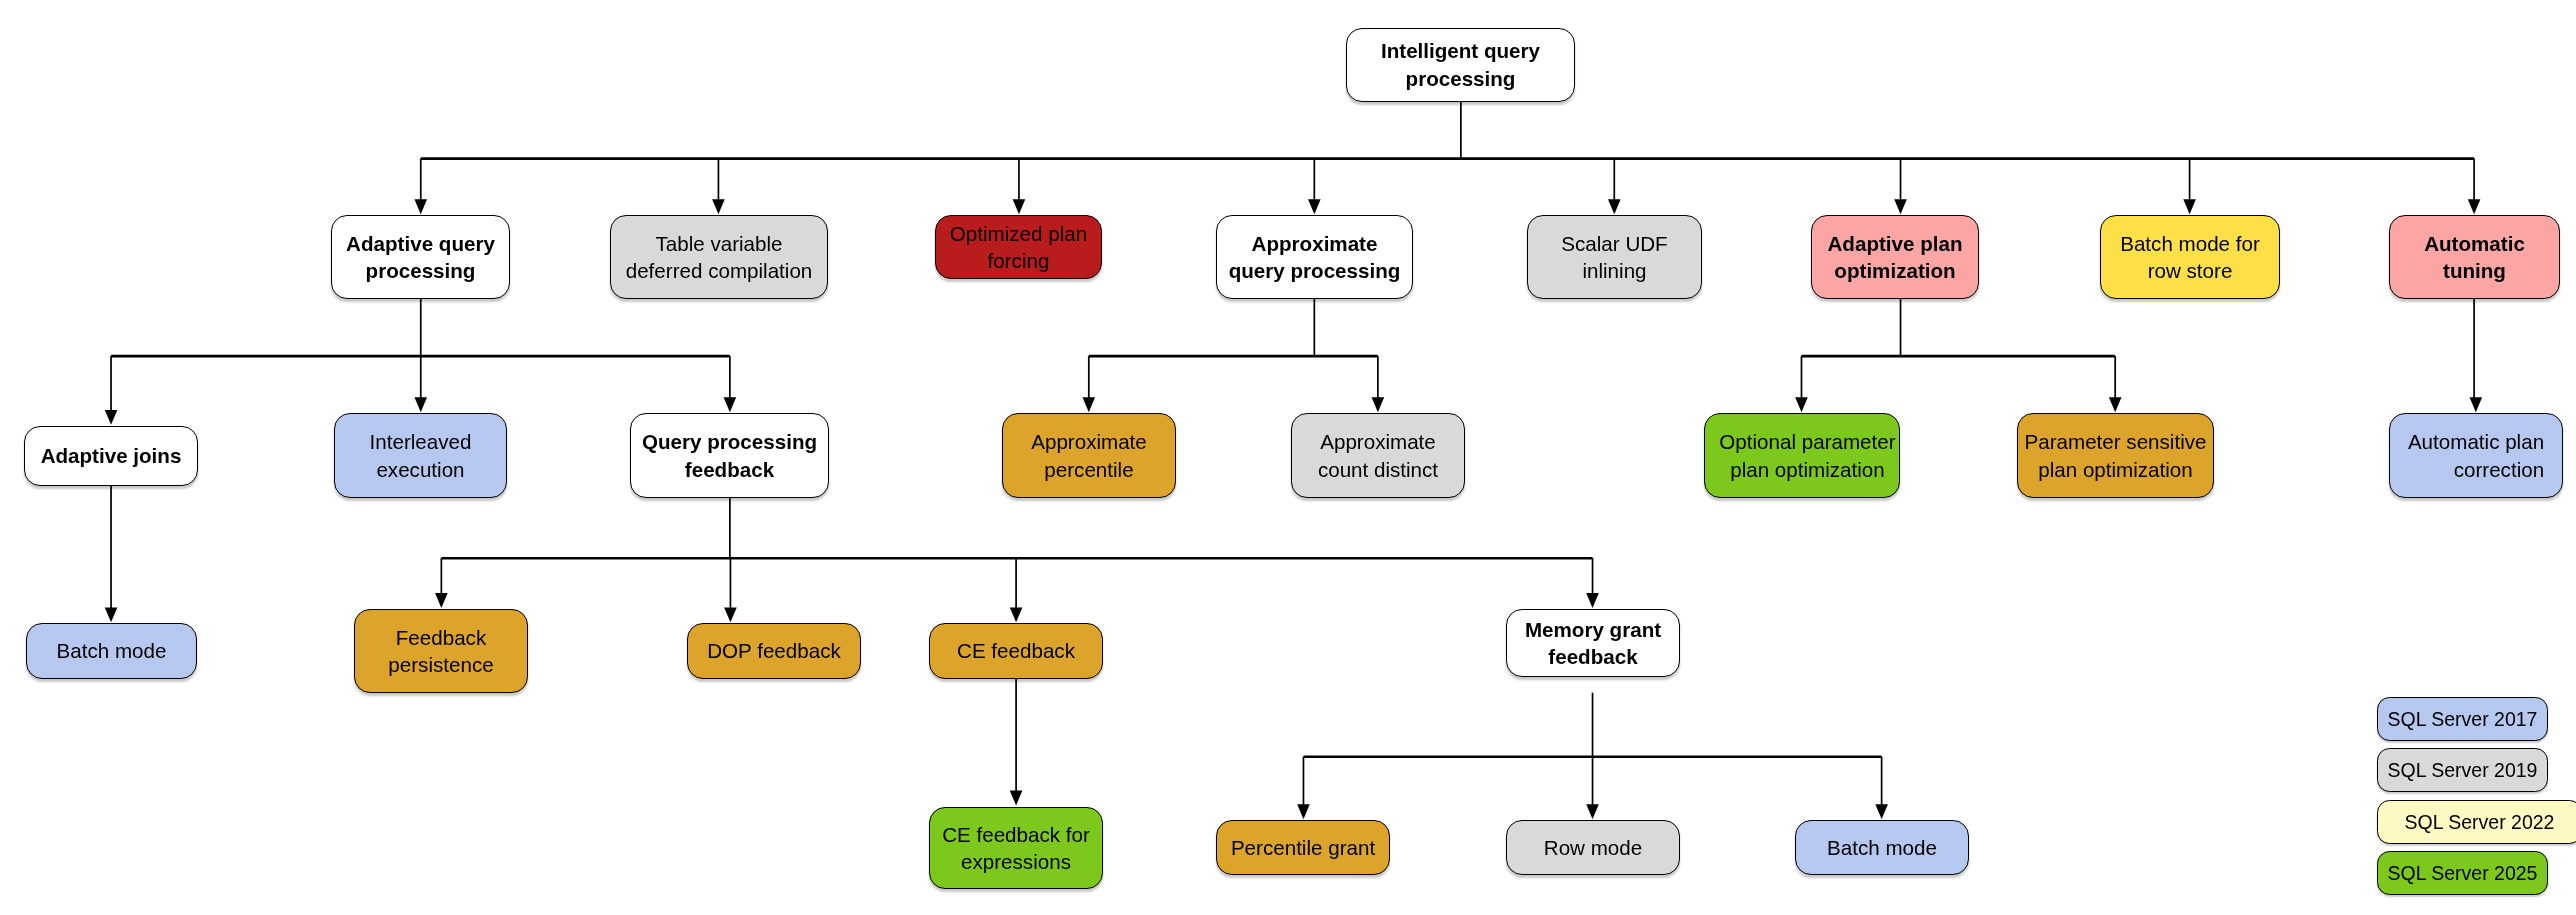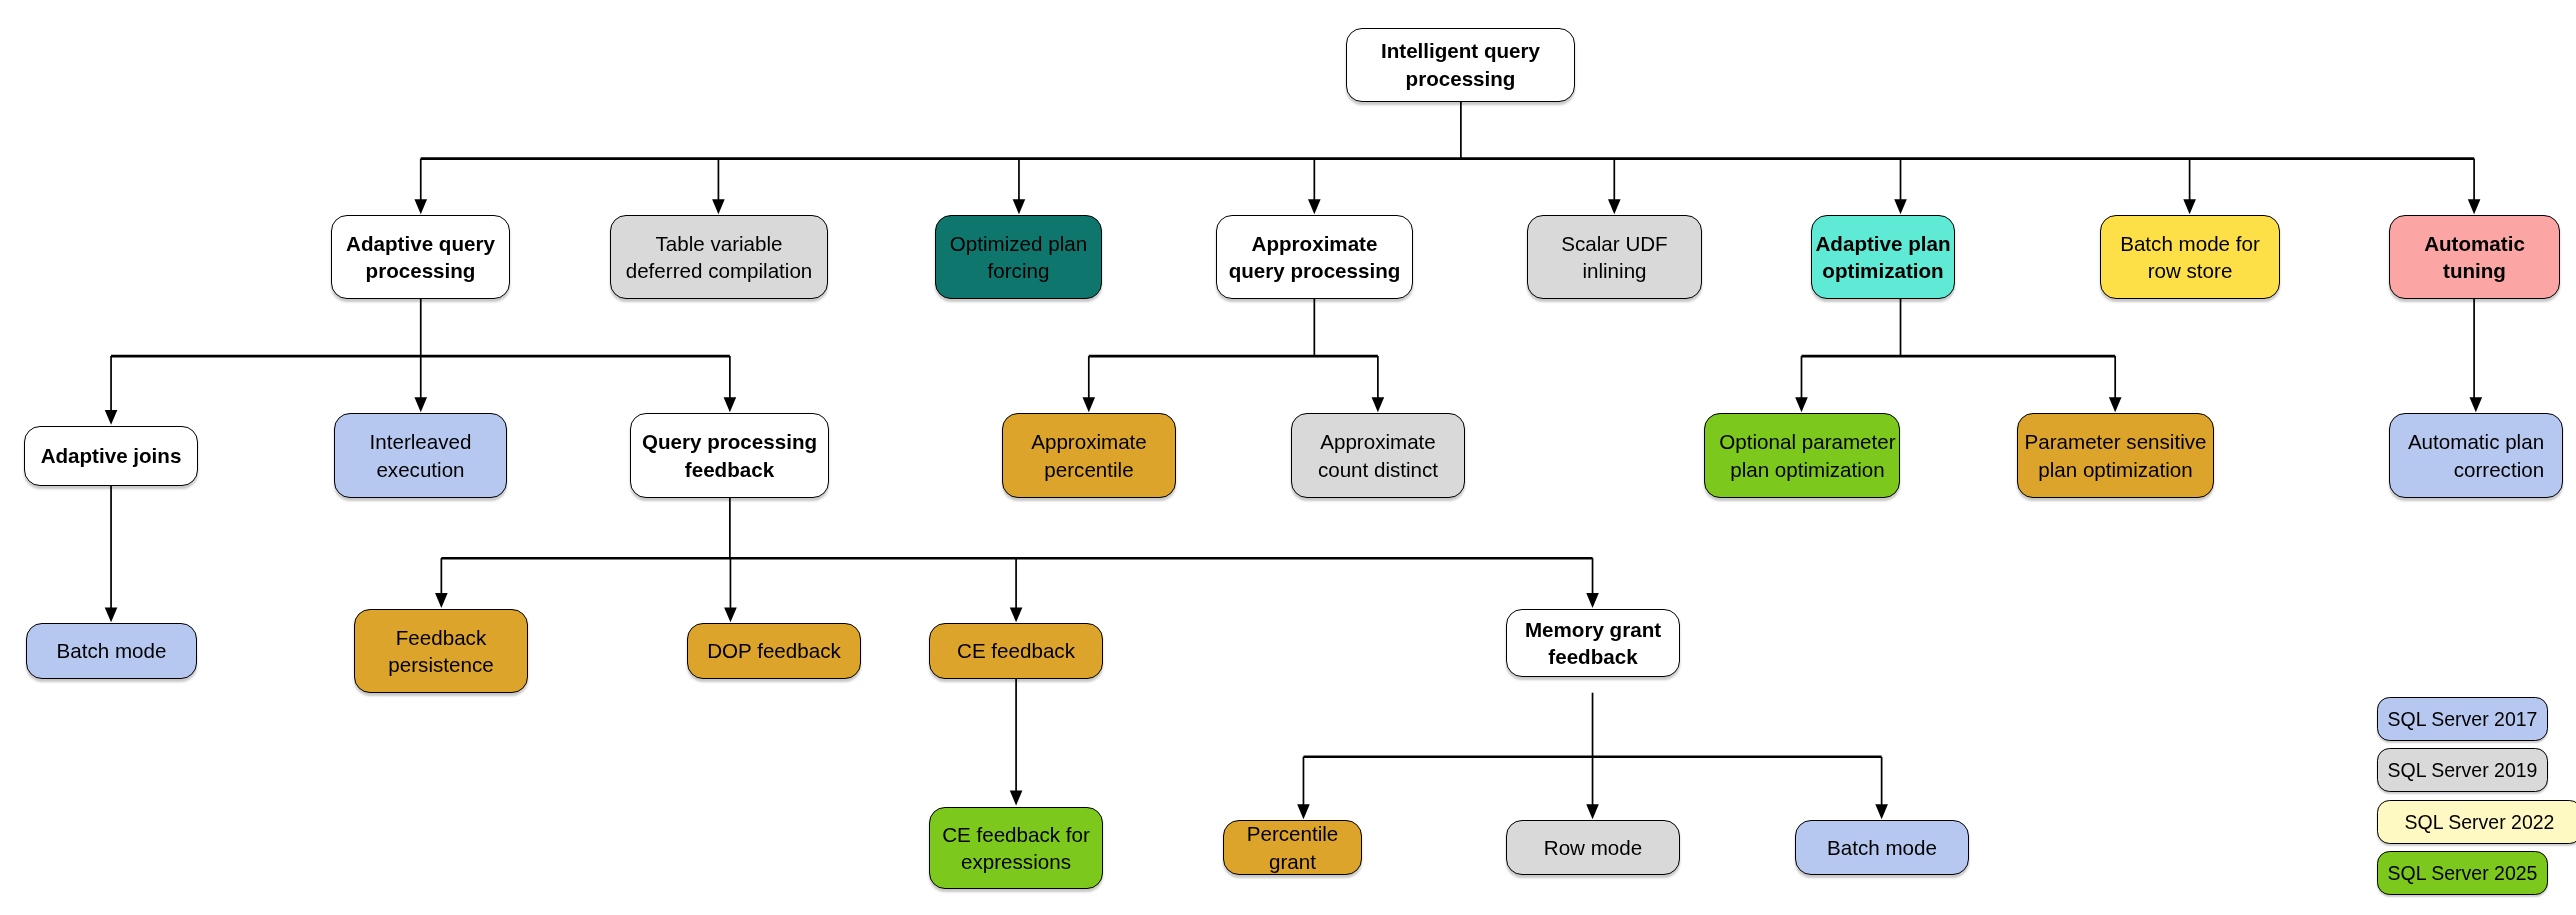--- a/index.html
+++ b/index.html
@@ -124,27 +124,27 @@
       <line x1="1775" y1="1186" x2="1775" y2="1395" stroke="#000000" stroke-width="3"></line>
       <polygon points="1764,1381 1786,1381 1775,1407" fill="#000000"></polygon>
     </svg>
   <div id="nodes-layer">
       <div class="node bold" style="left: 1346px; top: 27.5px; width: 229px; height: 74px; background: rgb(255, 255, 255);"><span>Intelligent query
 processing</span></div>
       <div class="node bold" style="left: 331px; top: 215px; width: 179px; height: 84px; background: rgb(255, 255, 255);"><span>Adaptive query
 processing</span></div>
       <div class="node" style="left: 610px; top: 215px; width: 218px; height: 84px; background: rgb(217, 217, 217);"><span>Table variable
 deferred compilation</span></div>
-      <div class="node" style="left: 935px; top: 215px; width: 167px; height: 84px; background: #0f766e;"><span>Optimized plan
+      <div class="node" style="left: 935px; top: 215px; width: 167px; height: 64px; background: #b91c1c;"><span>Optimized plan
 forcing</span></div>
       <div class="node bold" style="left: 1216px; top: 215px; width: 197px; height: 84px; background: rgb(255, 255, 255);"><span>Approximate
 query processing</span></div>
       <div class="node" style="left: 1527px; top: 215px; width: 175px; height: 84px; background: rgb(217, 217, 217);"><span>Scalar UDF
 inlining</span></div>
-      <div class="node bold" style="left: 1811px; top: 215px; width: 144px; height: 84px; background: #5eead4;"><span>Adaptive plan
+      <div class="node bold" style="left: 1811px; top: 215px; width: 168px; height: 84px; background: #fca5a5;"><span>Adaptive plan
 optimization</span></div>
       <div class="node" style="left: 2100px; top: 215px; width: 180px; height: 84px; background: #fde047;"><span>Batch mode for
 row store</span></div>
       <div class="node bold" style="left: 2389px; top: 215px; width: 171px; height: 84px; background: #fca5a5;"><span>Automatic
 tuning</span></div>
       <div class="node bold" style="left: 24px; top: 426px; width: 174px; height: 60px; background: rgb(255, 255, 255);"><span>Adaptive joins</span></div>
       <div class="node" style="left: 334px; top: 413px; width: 173px; height: 85px; background: rgb(182, 200, 240);"><span>Interleaved
 execution</span></div>
       <div class="node bold" style="left: 630px; top: 413px; width: 199px; height: 85px; background: rgb(255, 255, 255);"><span>Query processing
 feedback</span></div>
@@ -160,21 +160,21 @@
 correction</span></div>
       <div class="node" style="left: 26px; top: 623px; width: 171px; height: 56px; background: rgb(182, 200, 240);"><span>Batch mode</span></div>
       <div class="node" style="left: 354px; top: 609px; width: 174px; height: 84px; background: rgb(220, 164, 43);"><span>Feedback
 persistence</span></div>
       <div class="node" style="left: 643px; top: 623px; width: 174px; height: 56px; background: rgb(220, 164, 43); margin-left: 44px;"><span>DOP feedback</span></div>
       <div class="node" style="left: 929px; top: 623px; width: 174px; height: 56px; background: rgb(220, 164, 43);"><span>CE feedback</span></div>
       <div class="node bold" style="left: 1506px; top: 609px; width: 174px; height: 68px; background: rgb(255, 255, 255);"><span>Memory grant
 feedback</span></div>
       <div class="node" style="left: 929px; top: 807px; width: 174px; height: 82px; background: rgb(124, 200, 28);"><span>CE feedback for
 expressions</span></div>
-      <div class="node" style="left: 1216px; top: 820px; width: 139px; height: 55px; background: rgb(220, 164, 43); margin-left: 7px;"><span>Percentile grant</span></div>
+      <div class="node" style="left: 1216px; top: 820px; width: 174px; height: 55px; background: rgb(220, 164, 43);"><span>Percentile grant</span></div>
       <div class="node" style="left: 1506px; top: 820px; width: 174px; height: 55px; background: rgb(217, 217, 217);"><span>Row mode</span></div>
       <div class="node" style="left: 1795px; top: 820px; width: 174px; height: 55px; background: rgb(182, 200, 240);"><span>Batch mode</span></div>
     </div>
   <div id="legend">
       <div class="legend-item" style="left: 2377px; top: 697px; width: 171px; height: 44px; background: rgb(182, 200, 240);">
         <span>SQL Server 2017</span>
       </div>
       <div class="legend-item" style="left: 2377px; top: 748px; width: 171px; height: 44px; background: rgb(217, 217, 217);">
         <span>SQL Server 2019</span>
       </div>

